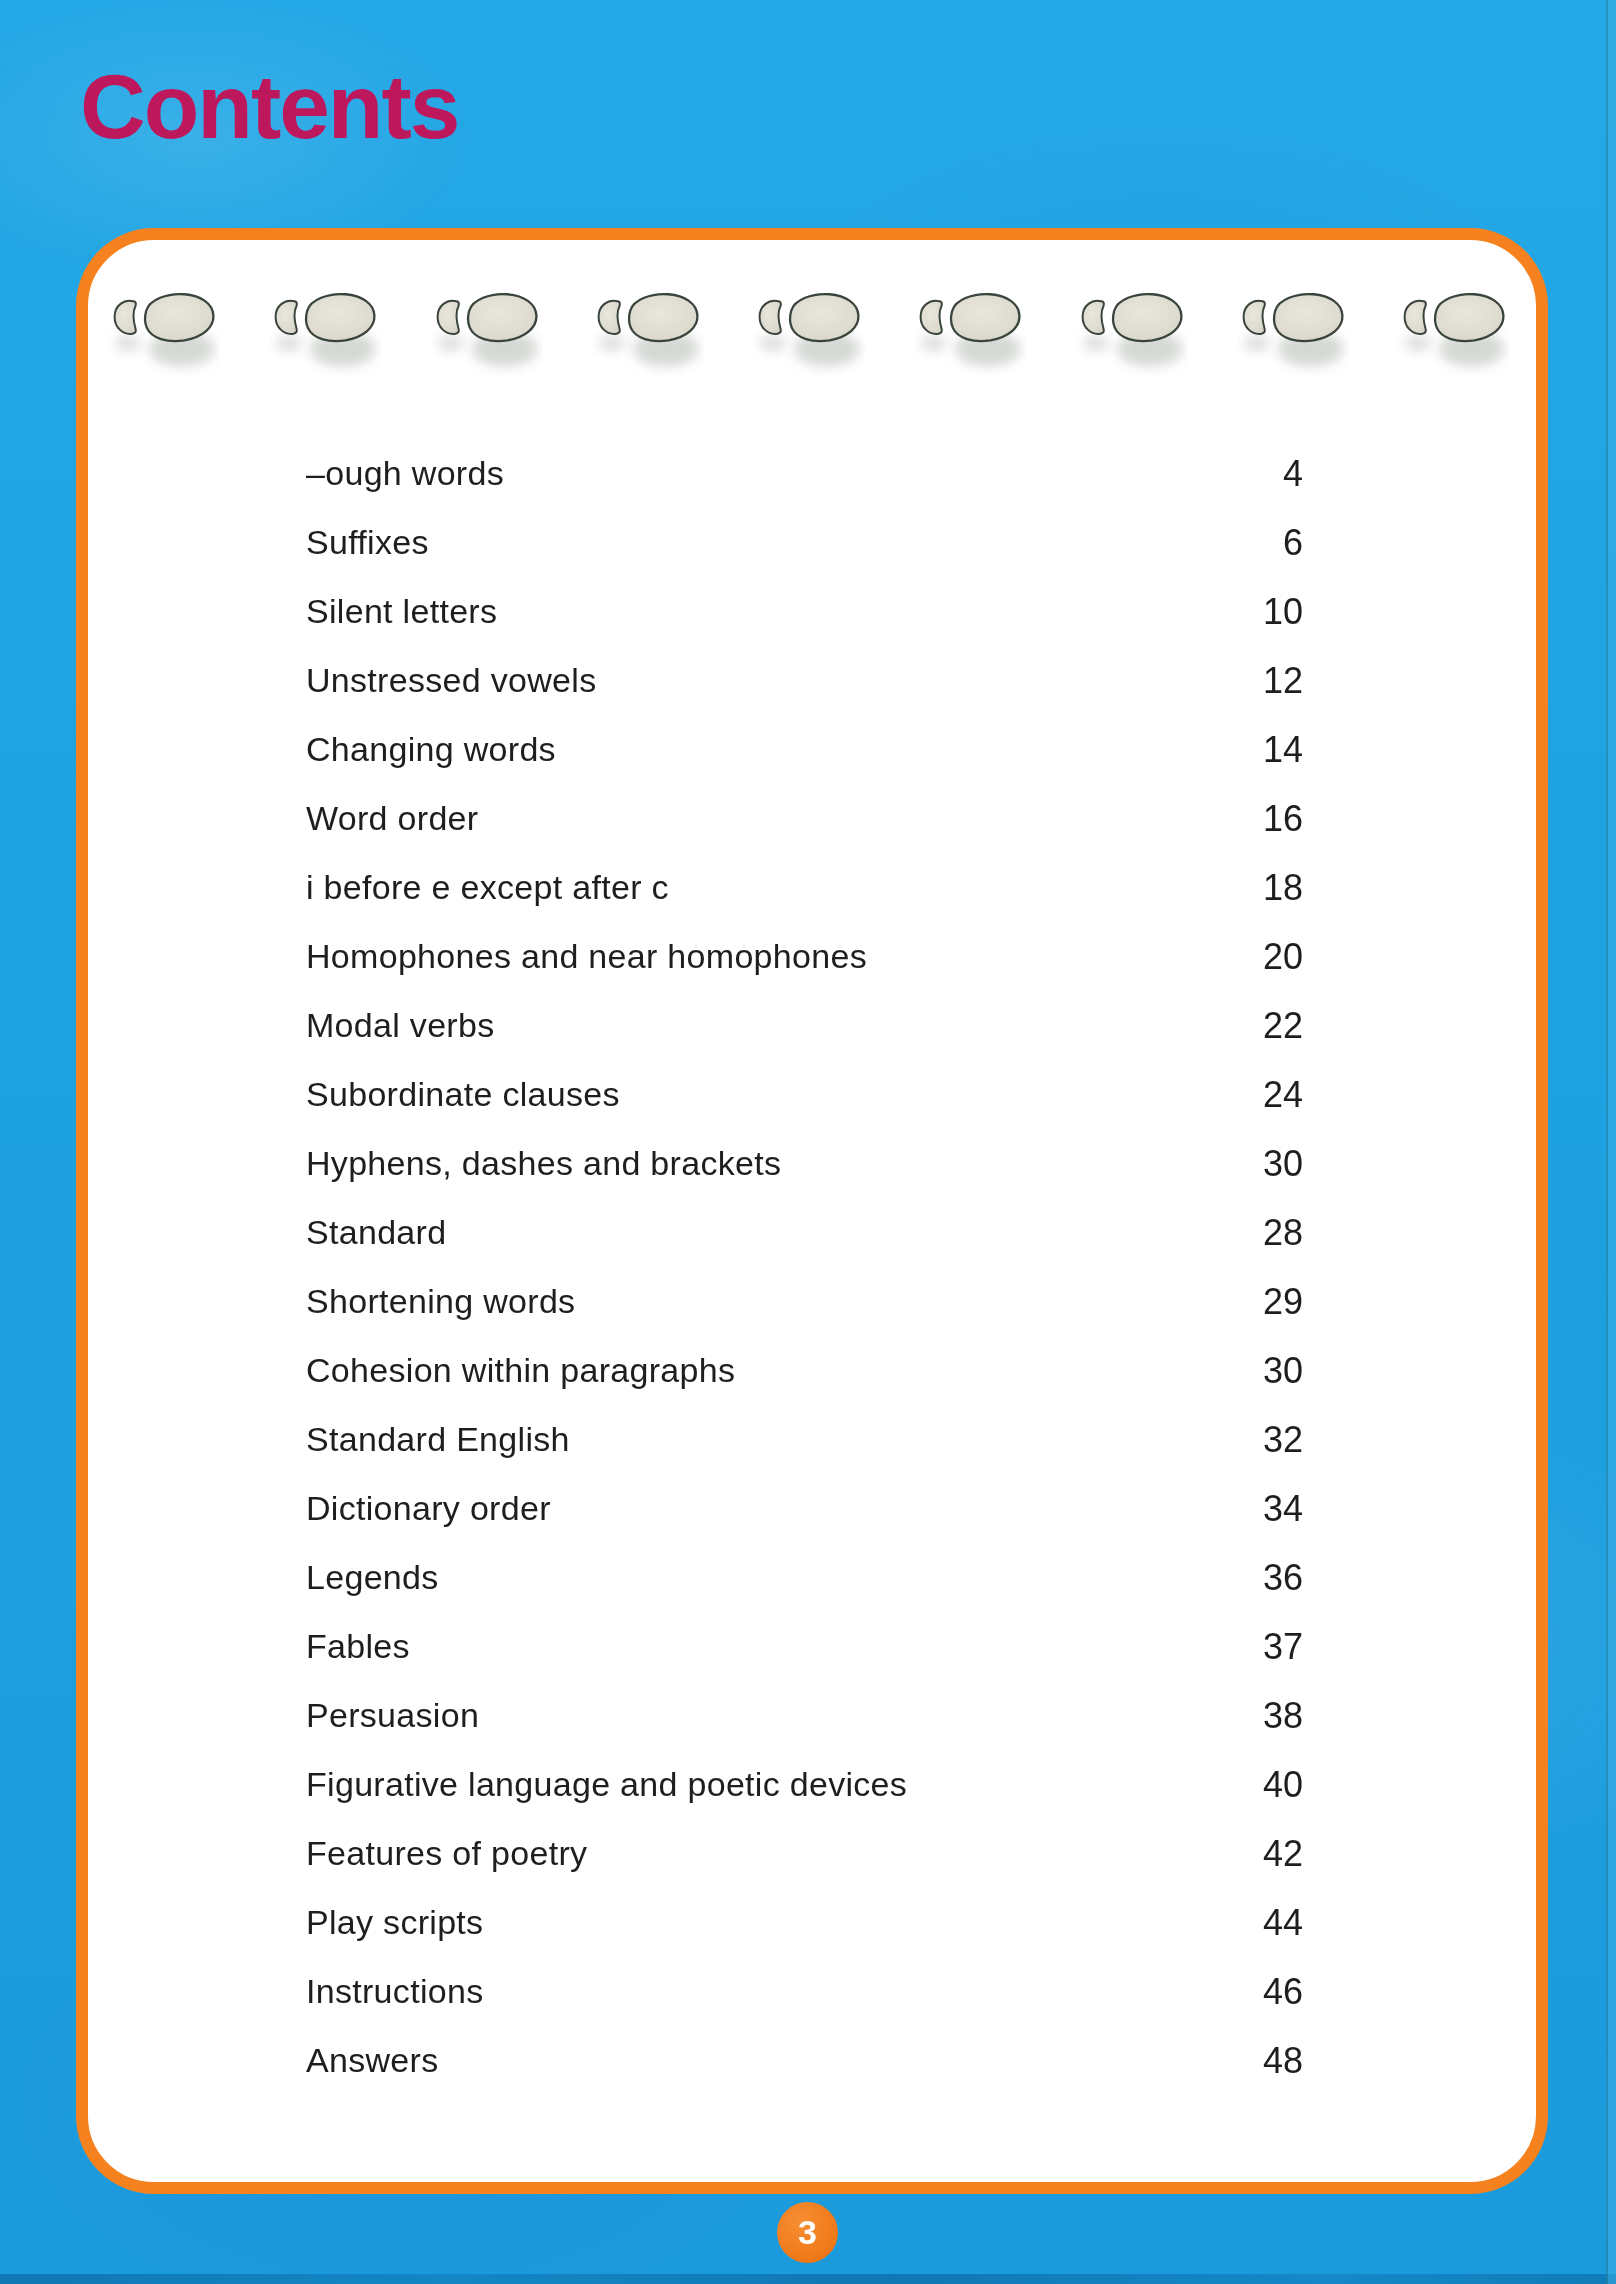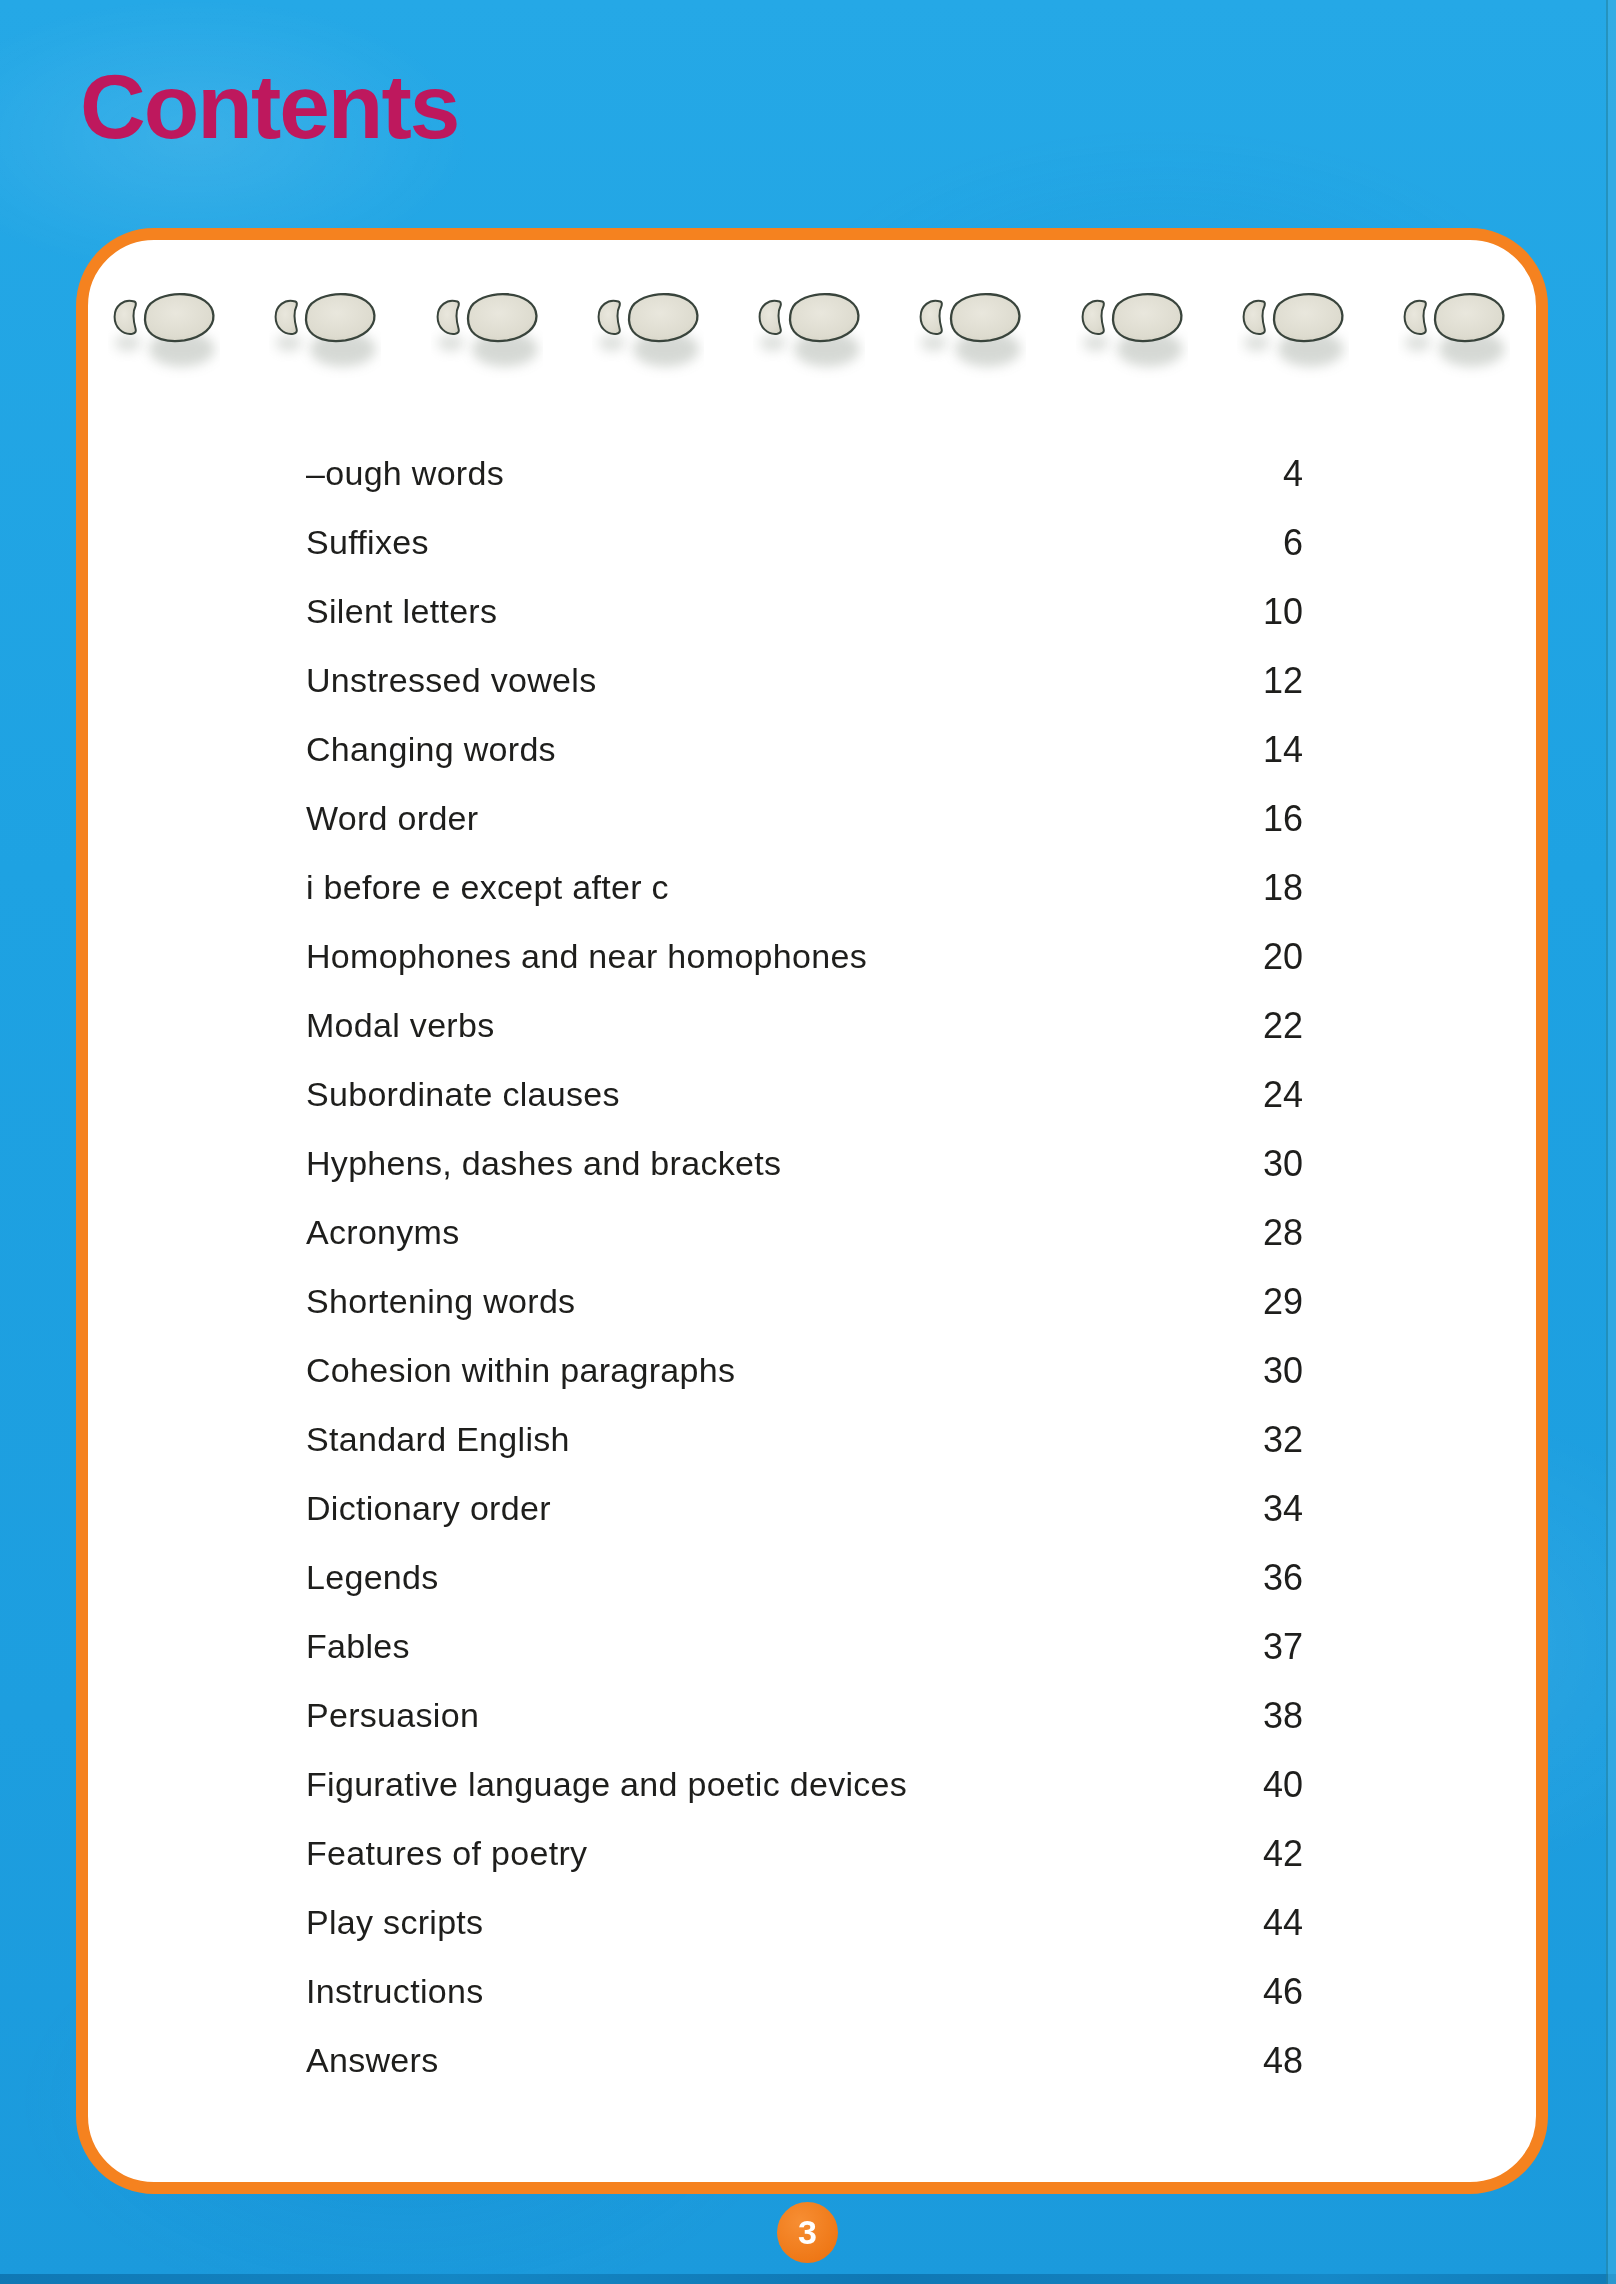--- a/index.html
+++ b/index.html
@@ -179,21 +179,21 @@
     </div>
       <div class="toc-row">
       <span class="toc-label">Subordinate clauses</span>
       <span class="toc-page">24</span>
     </div>
       <div class="toc-row">
       <span class="toc-label">Hyphens, dashes and brackets</span>
       <span class="toc-page">30</span>
     </div>
       <div class="toc-row">
-      <span class="toc-label">Acronyms</span>
+      <span class="toc-label">Standard</span>
       <span class="toc-page">28</span>
     </div>
       <div class="toc-row">
       <span class="toc-label">Shortening words</span>
       <span class="toc-page">29</span>
     </div>
       <div class="toc-row">
       <span class="toc-label">Cohesion within paragraphs</span>
       <span class="toc-page">30</span>
     </div>

